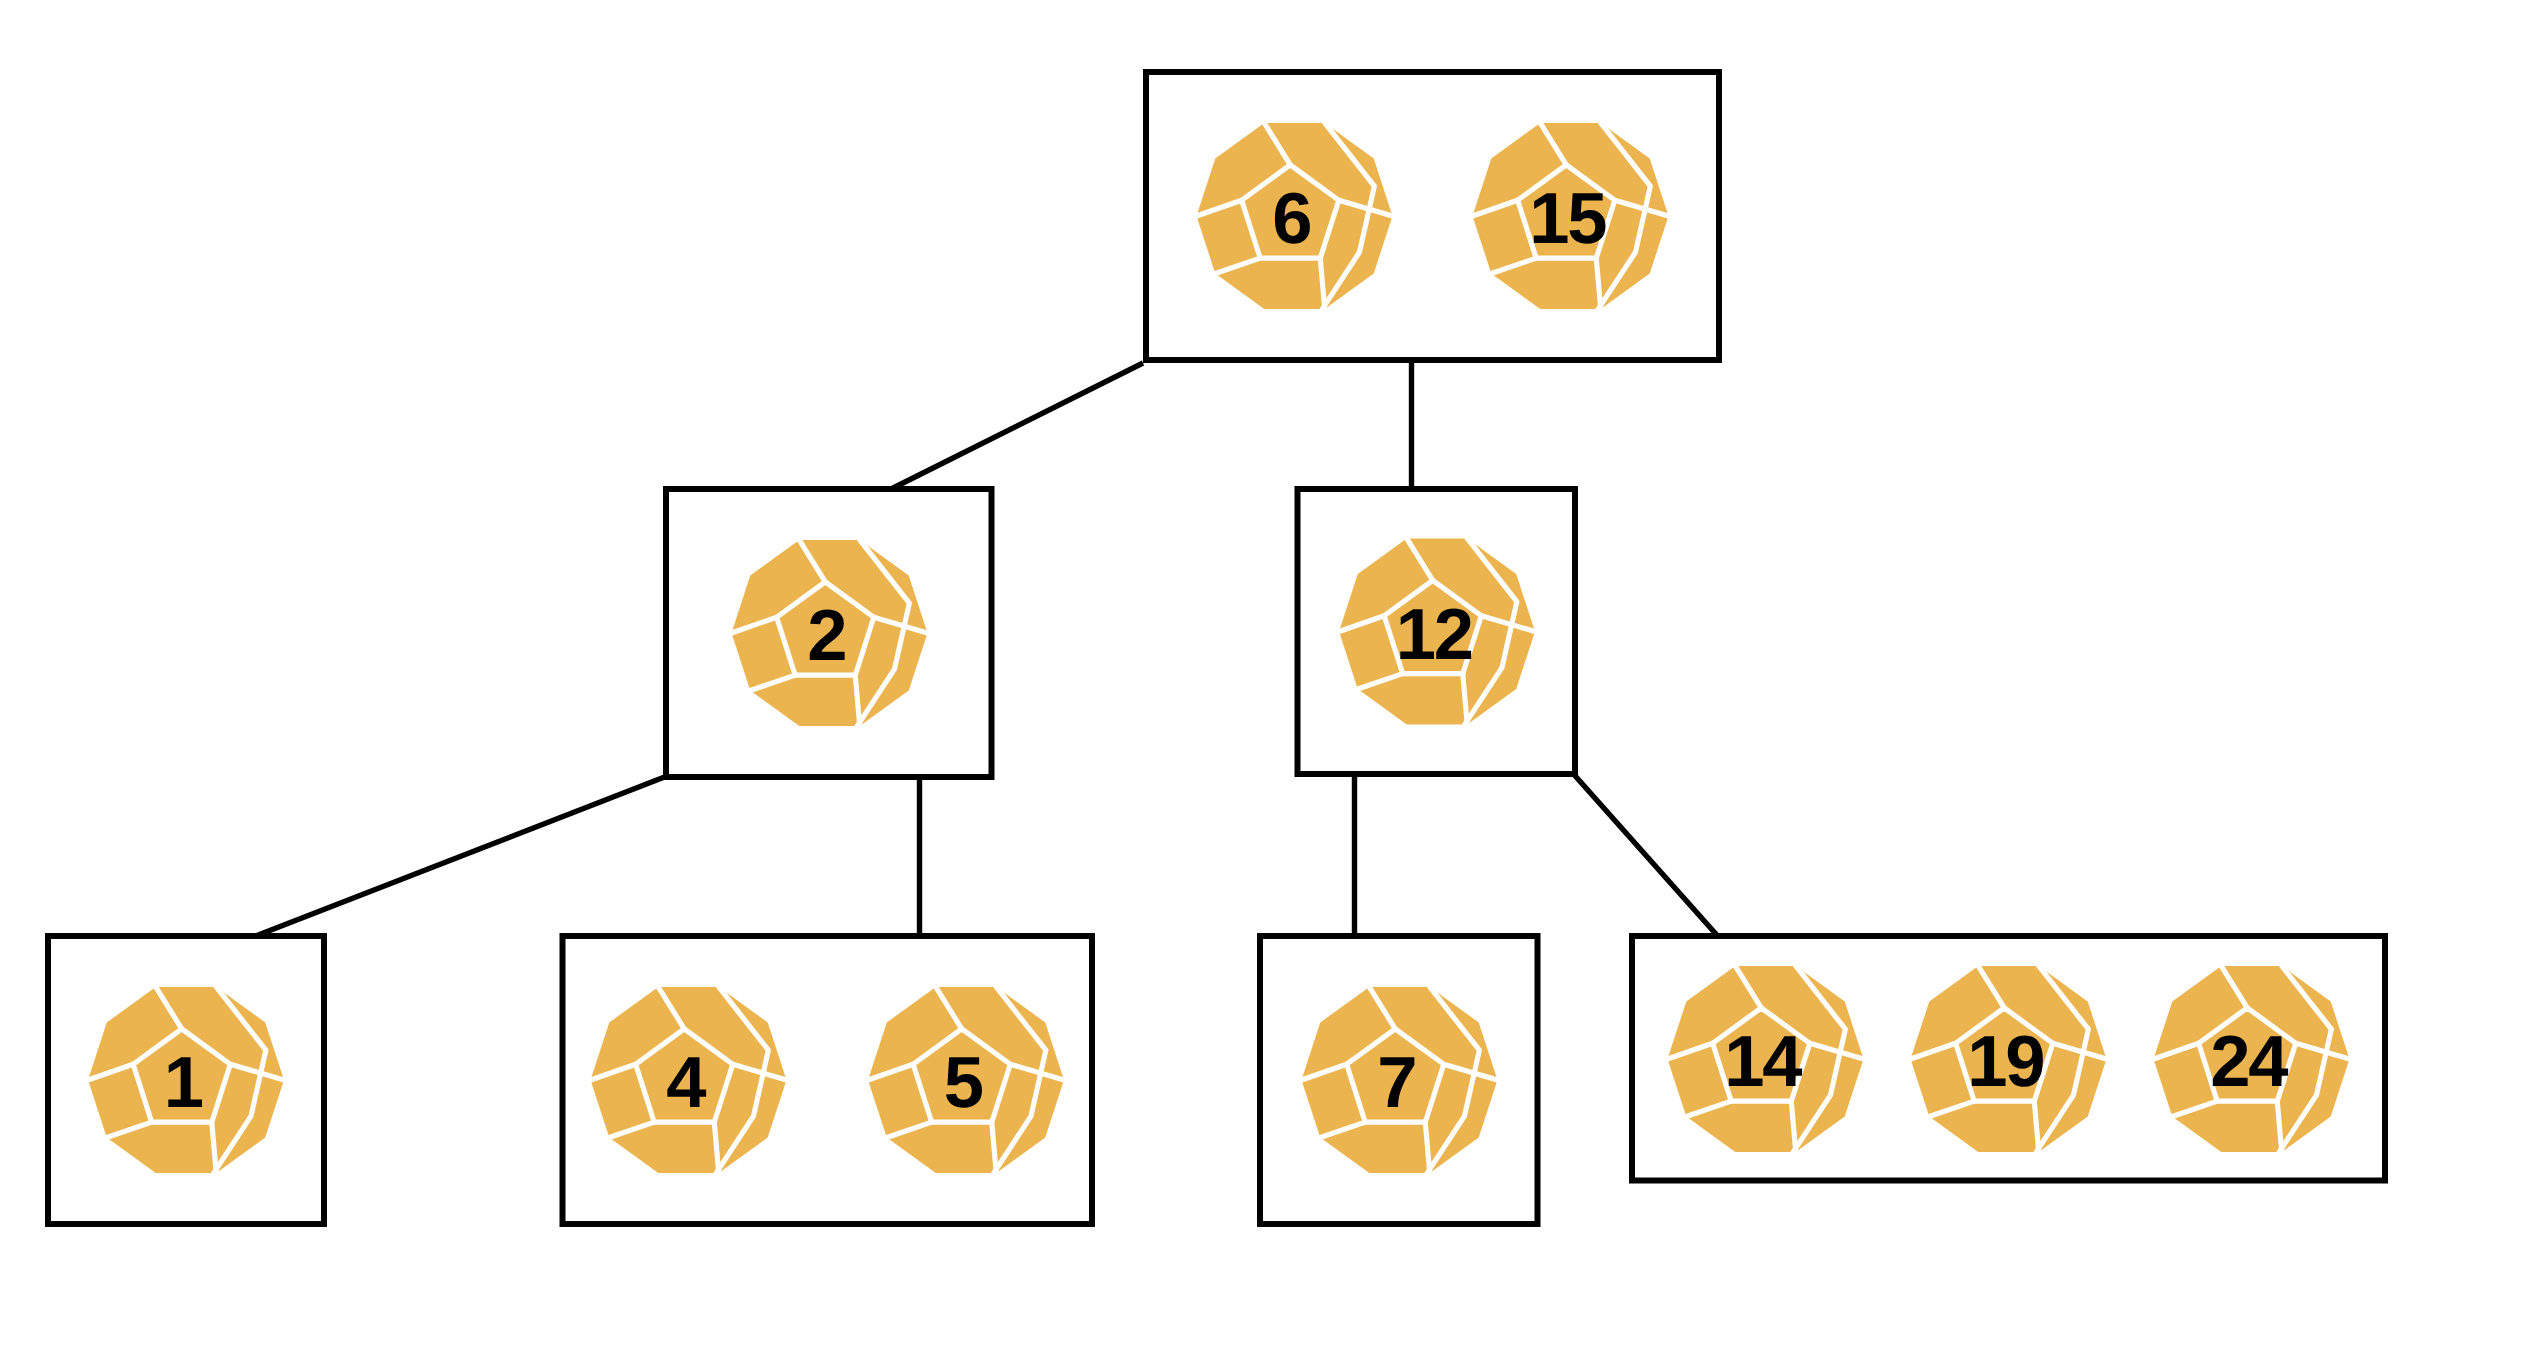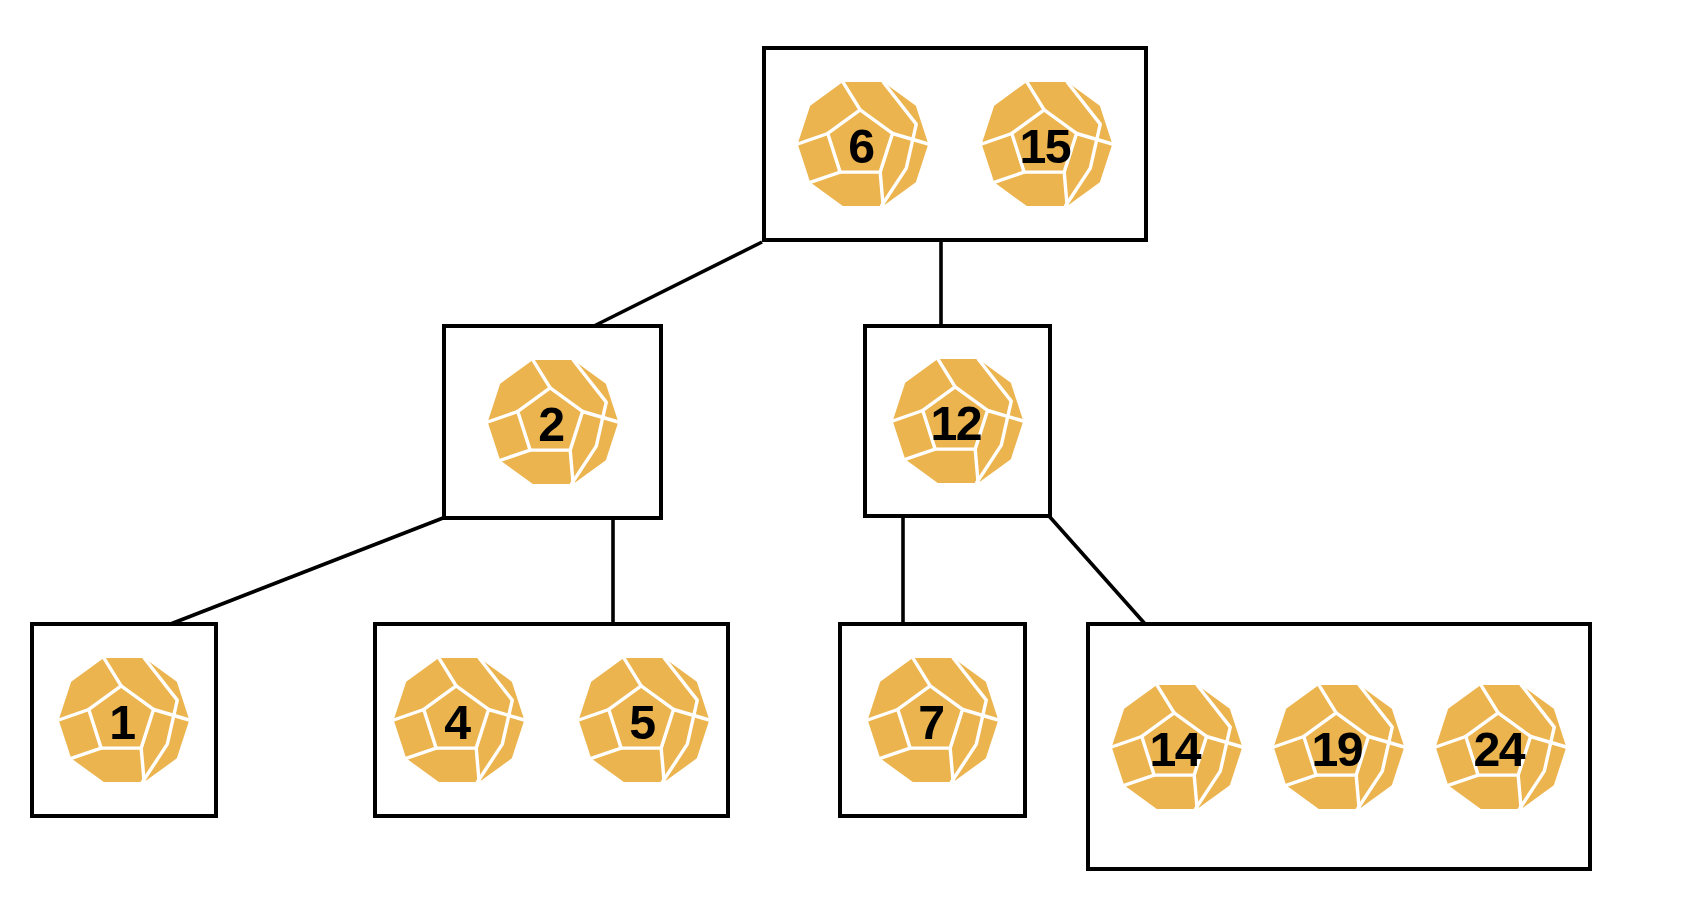--- a/index.html
+++ b/index.html
@@ -140,21 +140,21 @@
           <polyline points="48,26 35.8,6.3"></polyline>
           <polyline points="25.2,42.6 4,50"></polyline>
           <polyline points="33.9,69.8 12.8,77"></polyline>
           <polyline points="62.1,69.8 64.2,93.7"></polyline>
           <polyline points="70.8,42.6 96,50"></polyline>
           <polyline points="64.2,6.3 87.5,36 80.5,67 63,93.7"></polyline>
         </g>
         <text x="48.5" y="51.5" font-size="34" letter-spacing="-1" text-anchor="middle" dominant-baseline="central" fill="#000000">7</text>
       </svg>
     </div>
-    <div class="node" style="left: 1086px; top: 622px; width: 506px; height: 249px; gap: 14px;">
+    <div class="node" style="left: 1086px; top: 622px; width: 506px; height: 167px; gap: 14px;">
       <svg class="die" width="148" height="142" viewBox="0 0 100 100">
         <polygon points="96,50 87.2,23 64.2,6.3 35.8,6.3 12.8,23 4,50 12.8,77 35.8,93.7 64.2,93.7 87.2,77" fill="#ECB44E"></polygon>
         <g fill="none" stroke="#FFFFFF" stroke-width="2.4" stroke-linejoin="round" stroke-linecap="round">
           <polygon points="48,26 25.2,42.6 33.9,69.8 62.1,69.8 70.8,42.6"></polygon>
           <polyline points="48,26 35.8,6.3"></polyline>
           <polyline points="25.2,42.6 4,50"></polyline>
           <polyline points="33.9,69.8 12.8,77"></polyline>
           <polyline points="62.1,69.8 64.2,93.7"></polyline>
           <polyline points="70.8,42.6 96,50"></polyline>
           <polyline points="64.2,6.3 87.5,36 80.5,67 63,93.7"></polyline>

